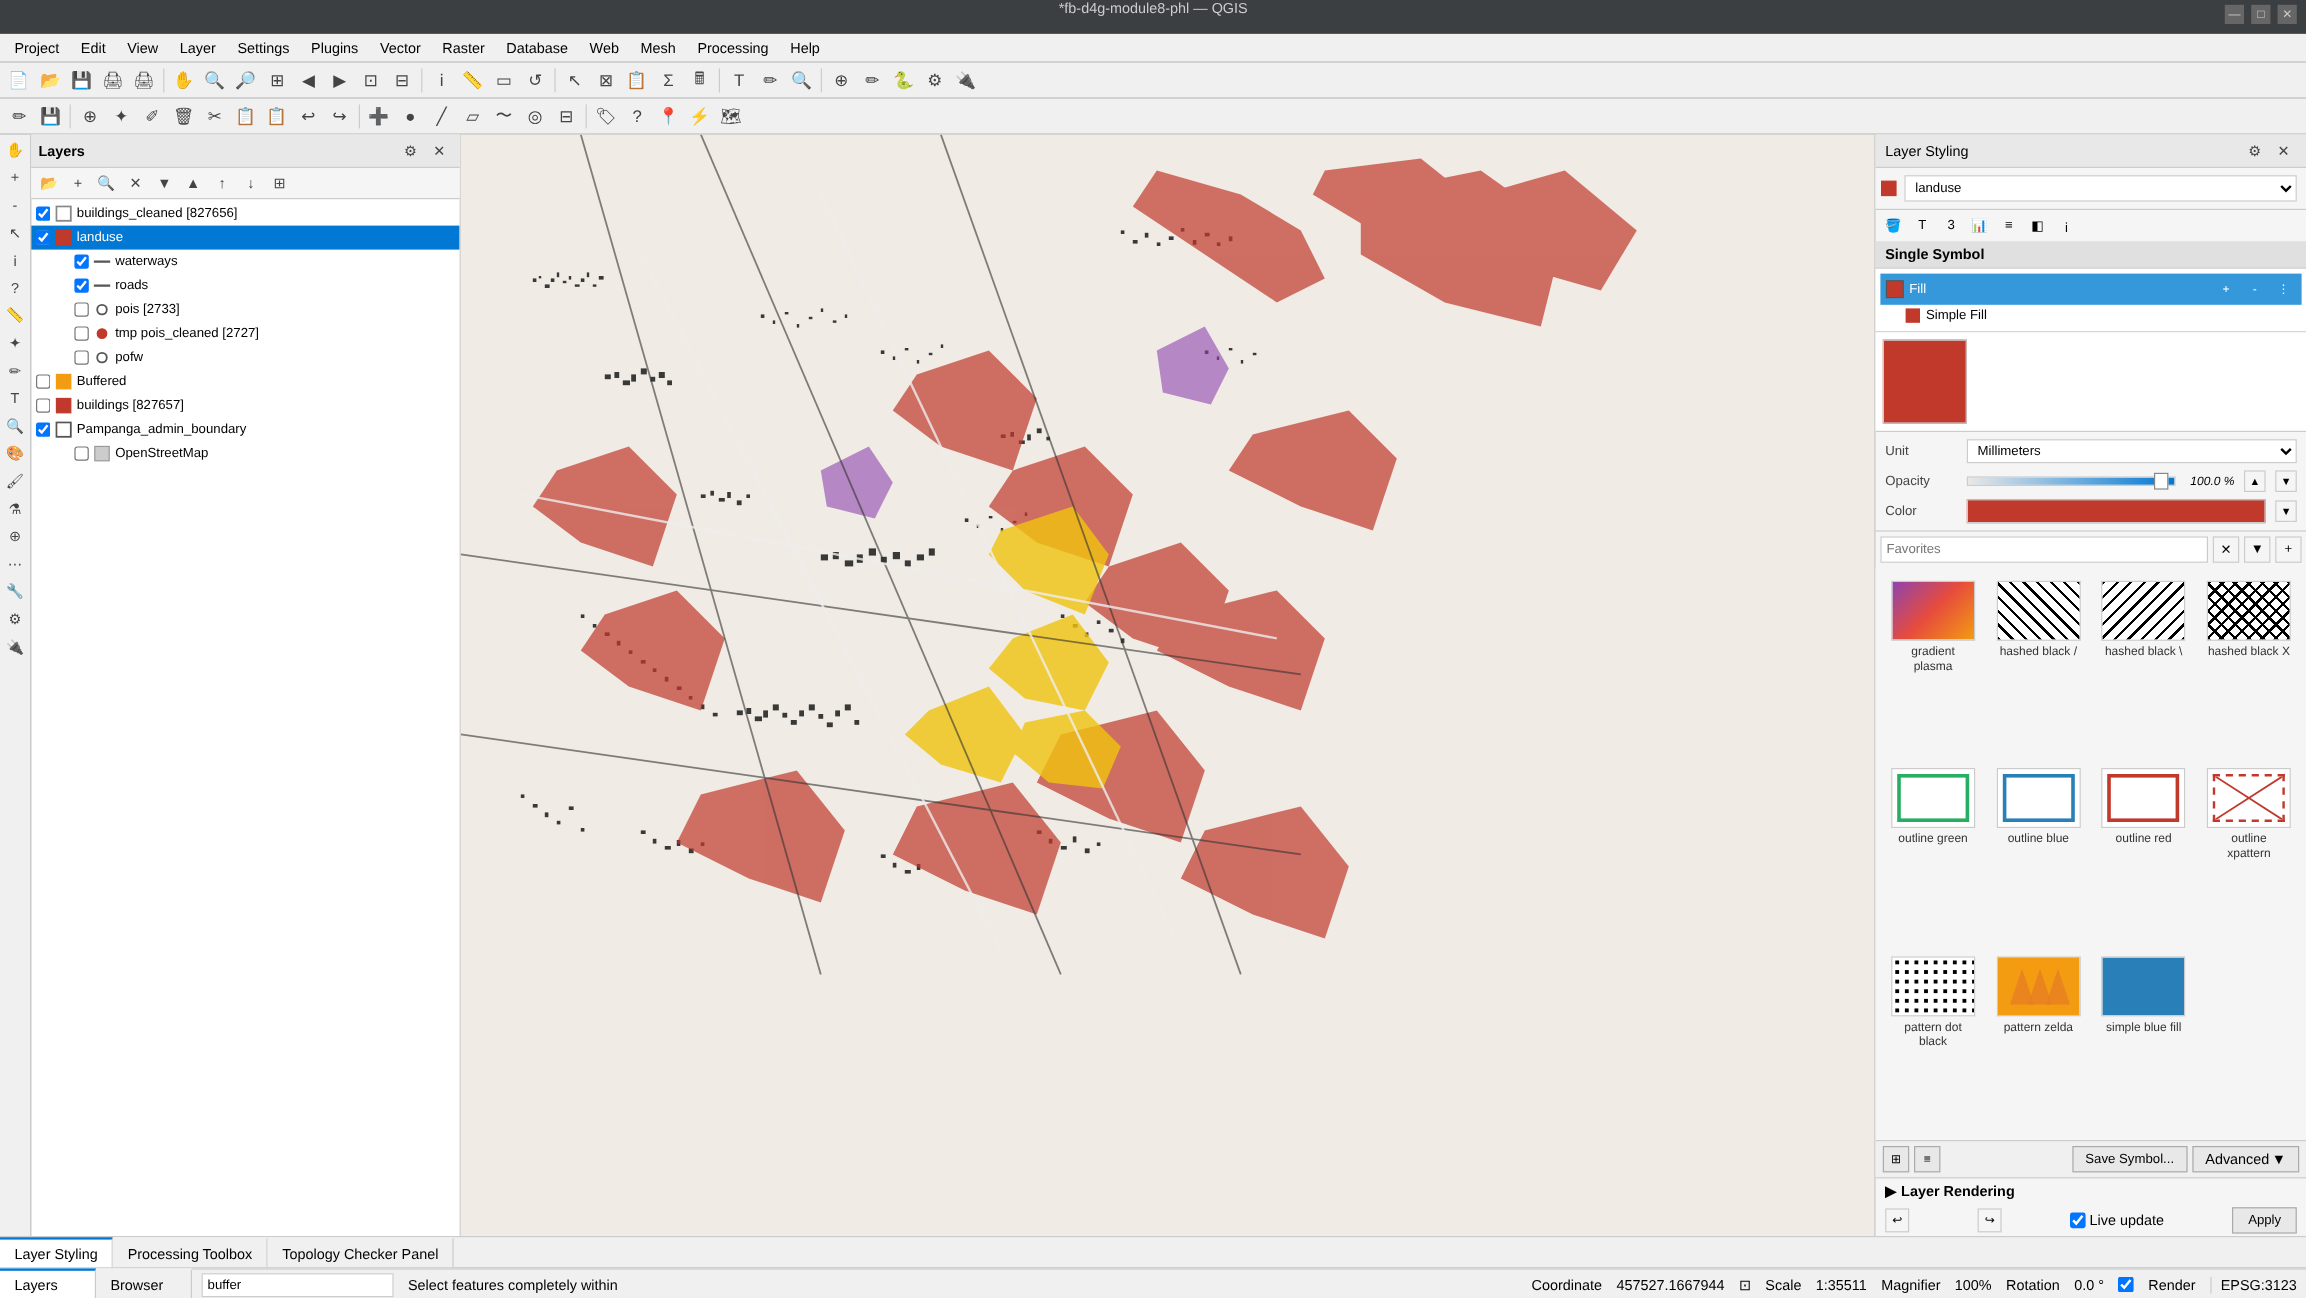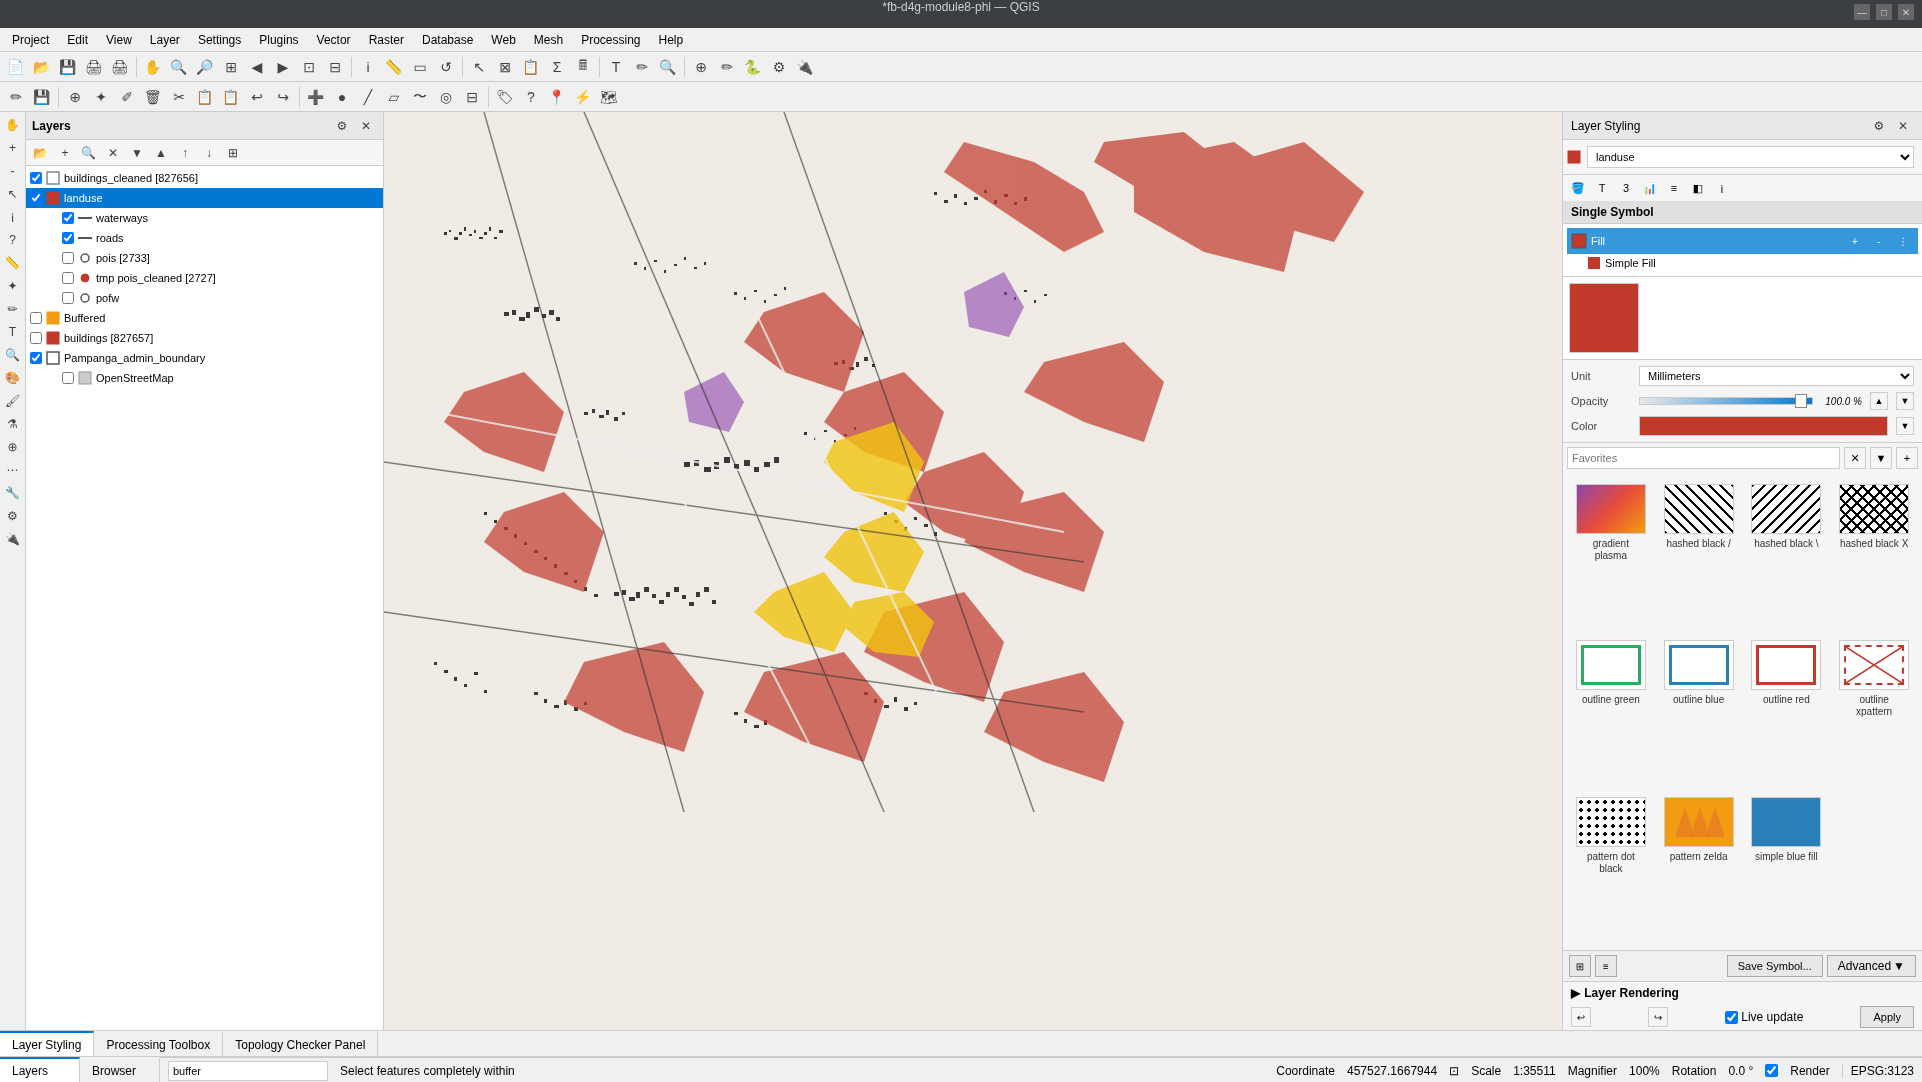--- a/index.html
+++ b/index.html
@@ -210,21 +210,21 @@
     }
 
     
     #map-svg { position: absolute; top: 0; left: 0; width: 100%; height: 100%; }
 
     
     #rendering-row {
       display: flex; align-items: center; justify-content: space-between;
       padding: 2px 8px; gap: 6px;
     }
-    .render-check { display: flex; align-items: center; gap: 3px; font-size: 11px; }
+    .render-check { display: flex; gap: 3px; font-size: 11px; }
     .apply-btn {
       padding: 3px 12px; font-size: 11px; background: #e8e8e8;
       border: 1px solid #aaa; cursor: pointer; height: 22px;
     }
 
     .grid-icon-btn {
       width: 22px; height: 22px; border: 1px solid #aaa; background: #e8e8e8;
       cursor: pointer; display: flex; align-items: center; justify-content: center; font-size: 10px;
     }
   </style>

